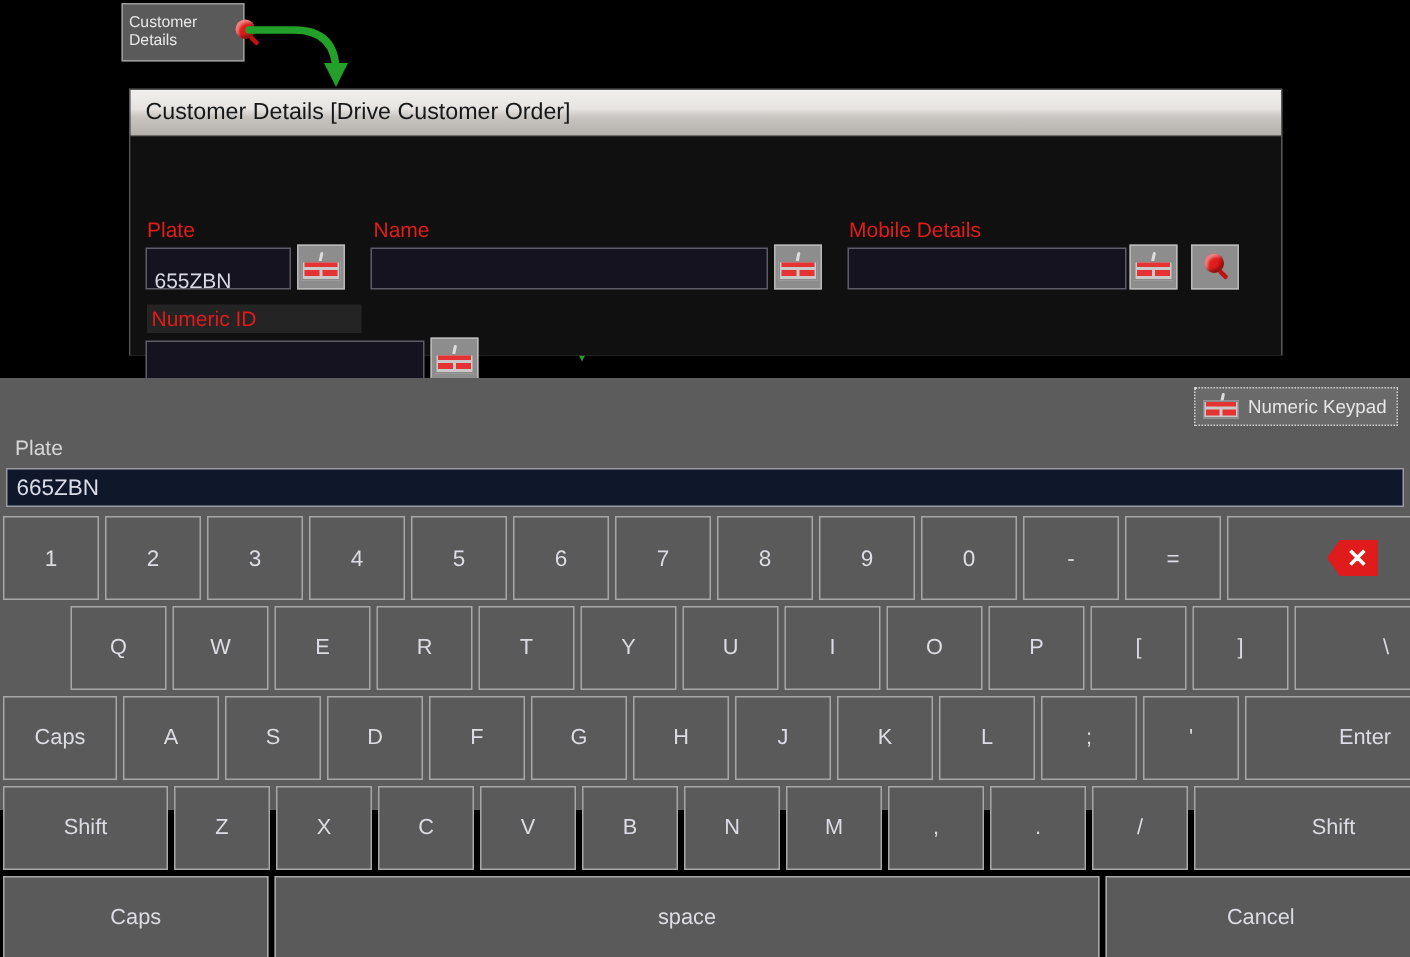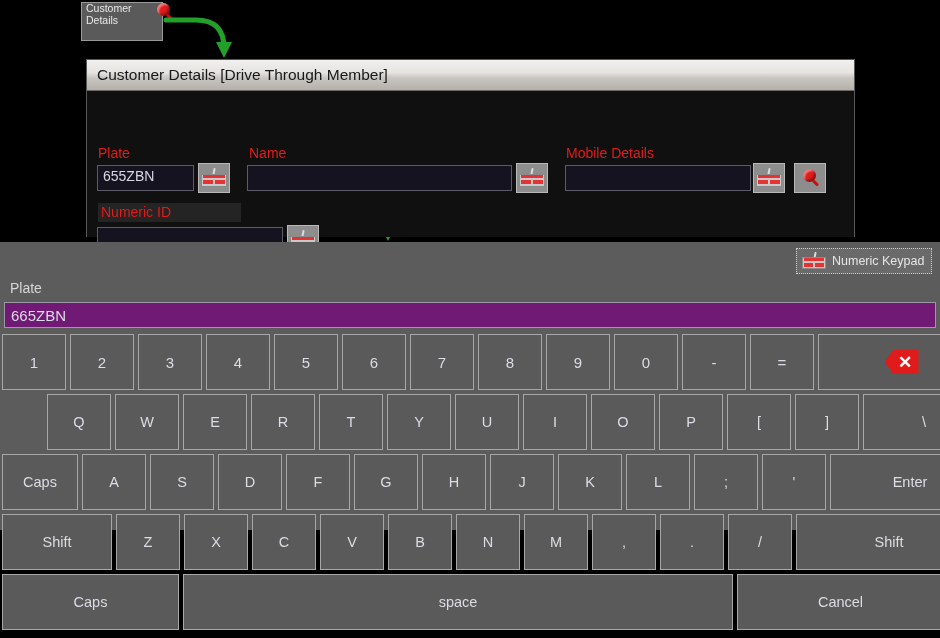--- a/index.html
+++ b/index.html
@@ -10,21 +10,21 @@
     font-family: "Liberation Sans", sans-serif;
     overflow: hidden;
   }
   #root { position: relative; width: 940px; height: 638px; background: #000; }
 
   
   .launcher {
     position: absolute; left: 81px; top: 2px; width: 82px; height: 39px;
     background: #5a5a5a;
     border: 1px solid #9a9a9a;
-    display: flex; align-items: flex-start; padding-left: 4px;
+    display: flex; align-items: center; padding-left: 4px;
     color: #e8e8e8; font-size: 10.5px; line-height: 11.5px; gap: 22px;
   }
   .launcher-label { white-space: pre-line; }
   .magnifier {
     position: relative; width: 18px; height: 18px; margin-left: 3px; flex: none;
   }
   .magnifier .lens {
     position: absolute; left: 0; top: 0; width: 13px; height: 13px;
     border-radius: 50%; background: #e01b1b;
     box-shadow: inset -2px -2px 2px rgba(0,0,0,.35), inset 2px 2px 2px rgba(255,255,255,.45);
@@ -51,21 +51,21 @@
   }
   .dialog-body { position: relative; width: 100%; height: 146px; background: #101010; }
 
   .field-label {
     position: absolute; color: #e21b1b; font-size: 14px;
   }
   .field-label.boxed { background: #242424; padding: 1px 4px 2px 3px; }
 
   .txt {
     position: absolute; background: #14131f; border: 1px solid #5c5c66;
-    color: #d8d8e4; font-size: 14px; padding: 2px 5px;
+    color: #d8d8e4; font-size: 14px; padding: 13px 5px;
     font-family: "Liberation Sans", sans-serif;
   }
 
   
   .kbd-btn {
     position: absolute; background: #8d8d8d;
     border: 1px solid #b9b9b9; display: flex; align-items: center; justify-content: center;
   }
   .kbd-ico { position: relative; width: 26px; height: 18px; }
   .kbd-ico .body {
@@ -89,35 +89,35 @@
   .search-btn {
     position: absolute; background: #8d8d8d; border: 1px solid #b9b9b9;
     display: flex; align-items: center; justify-content: center;
   }
 
   
   .arrow-svg { position: absolute; left: 0; top: 0; pointer-events: none; }
 
   
   .kbpanel {
-    position: absolute; left: 0; top: 242px; width: 940px; height: 288px;
+    position: absolute; left: 0; top: 252px; width: 940px; height: 288px;
     background: #5c5c5c;
   }
   .numkeypad-btn {
     position: absolute; right: 8px; top: 6px; width: 136px; height: 26px;
     background: #6a6a6a; border: 1px dotted #cfcfcf;
     display: flex; align-items: center; gap: 6px; padding-left: 5px;
     color: #e6e6e6; font-size: 12.5px;
   }
   .kb-fieldlabel {
     position: absolute; left: 10px; top: 38px; color: #d7d7d7; font-size: 14px;
   }
   .kb-input {
     position: absolute; left: 4px; top: 60px; width: 932px; height: 26px;
-    background: #701a75; border: 1px solid #9a9aa4;
+    background: #0f172a; border: 1px solid #9a9aa4;
     color: #dcdce6; font-size: 15px; padding: 2px 6px; display: flex; align-items: center;
   }
 
   .kb-rows { position: absolute; left: 0; top: 90px; width: 940px; }
   .kb-row { display: flex; height: 60px; align-items: stretch; }
   .key {
     background: #5a5a5a; border: 1px solid #a7a7a7; margin: 2px;
     display: flex; align-items: center; justify-content: center;
     color: #dcdce4; font-size: 14.5px; user-select: none;
   }
@@ -150,21 +150,21 @@
 
   <svg class="arrow-svg" width="940" height="638">
     <path d="M166,20 L196,20 Q224,20 224,48 L224,44" fill="none" stroke="#22a02a" stroke-width="5" stroke-linecap="round"></path>
     <polygon points="224,58 216,42 232,42" fill="#22a02a"></polygon>
     <path d="M232,148 L330,148 Q388,148 388,206 L388,224" fill="none" stroke="#22a02a" stroke-width="5" stroke-linecap="round"></path>
     <polygon points="388,241 379,223 397,223" fill="#22a02a"></polygon>
   </svg>
 
   <div class="dialog">
     <div class="dialog-titlebar">
-      <span class="dialog-title">Customer Details  [Drive Through Member]</span>
+      <span class="dialog-title">Customer Details  [Drive Customer Order]</span>
     </div>
     <div class="dialog-body">
 
       <span class="field-label" style="left:11px; top:54px;">Plate</span>
       <div class="txt" style="left:10px; top:74px; width:97px; height:26px;">655ZBN</div>
       <div class="kbd-btn" style="left:111px; top:72px; width:32px; height:30px;">
         <span class="kbd-ico">
           <span class="cord"></span>
             <span class="body"></span>
           <span class="rowA" style="top:6px"></span>

